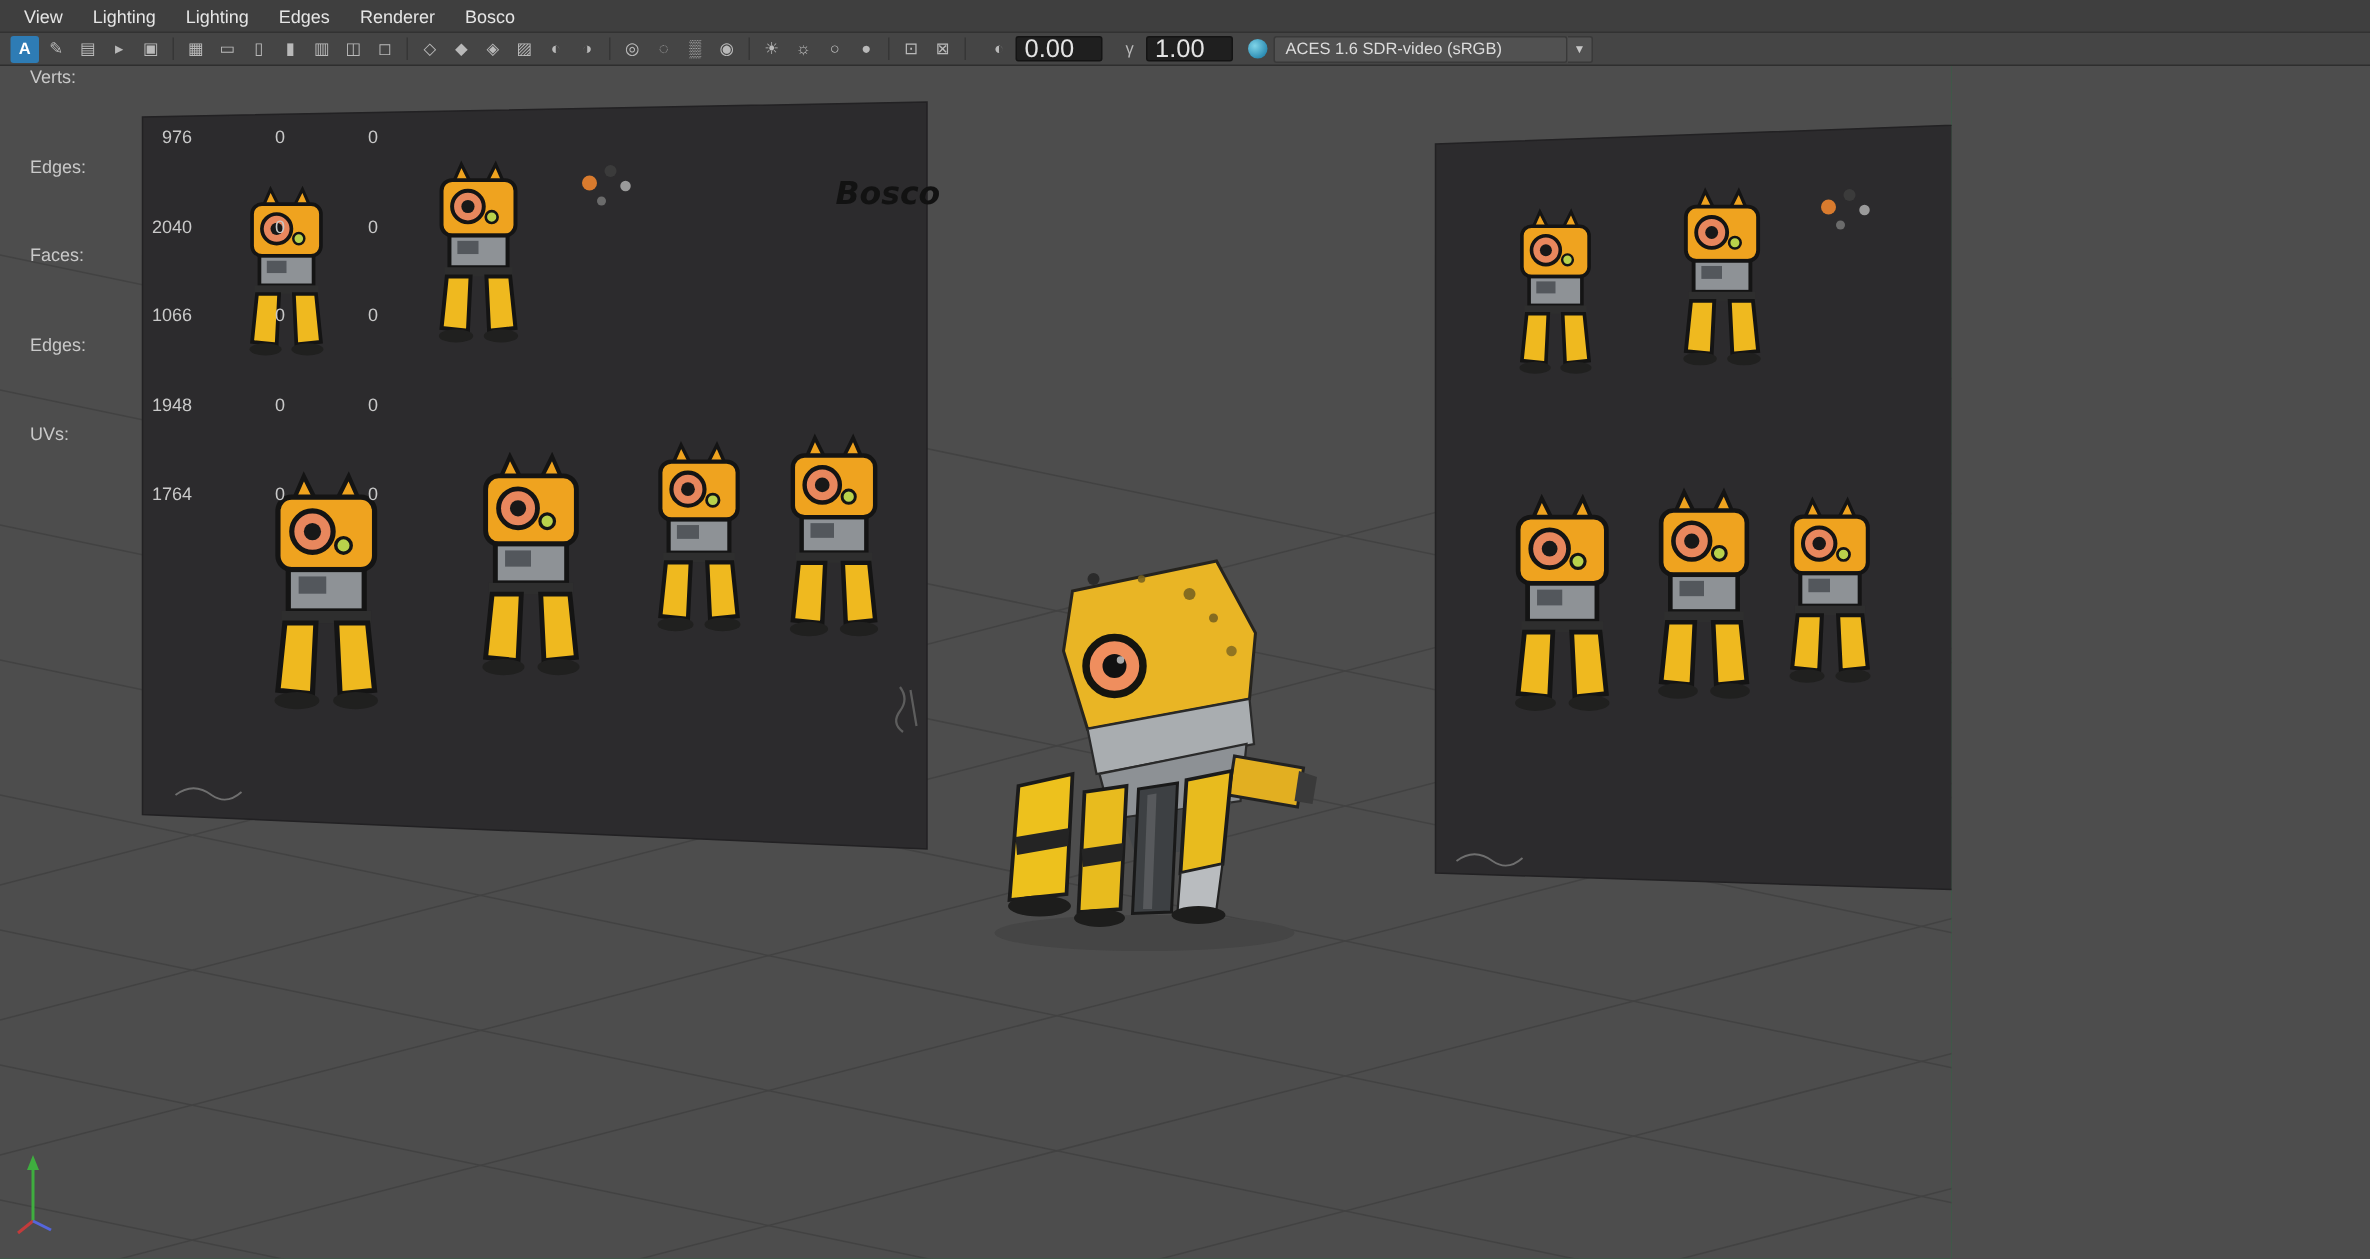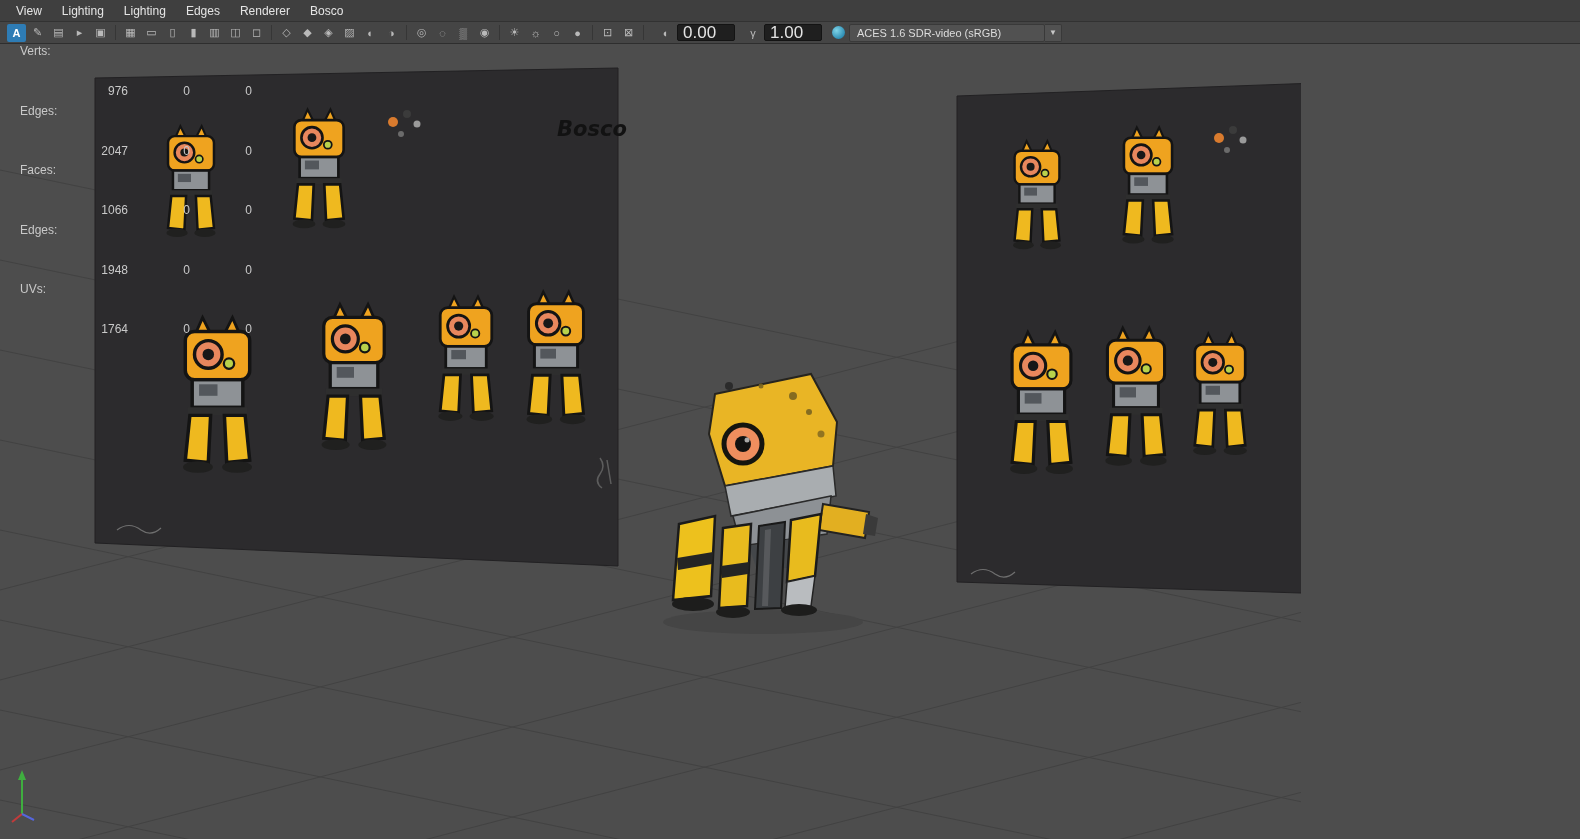--- a/index.html
+++ b/index.html
@@ -272,21 +272,21 @@
 
 <div class="hud" id="hud">
     <div class="hud-row">
       <span class="hud-label">Verts:</span>
       <span class="hud-val">976</span>
       <span class="hud-val">0</span>
       <span class="hud-val">0</span>
     </div>
     <div class="hud-row">
       <span class="hud-label">Edges:</span>
-      <span class="hud-val">2047</span>
+      <span class="hud-val">2040</span>
       <span class="hud-val">0</span>
       <span class="hud-val">0</span>
     </div>
     <div class="hud-row">
       <span class="hud-label">Faces:</span>
       <span class="hud-val">1066</span>
       <span class="hud-val">0</span>
       <span class="hud-val">0</span>
     </div>
     <div class="hud-row">

